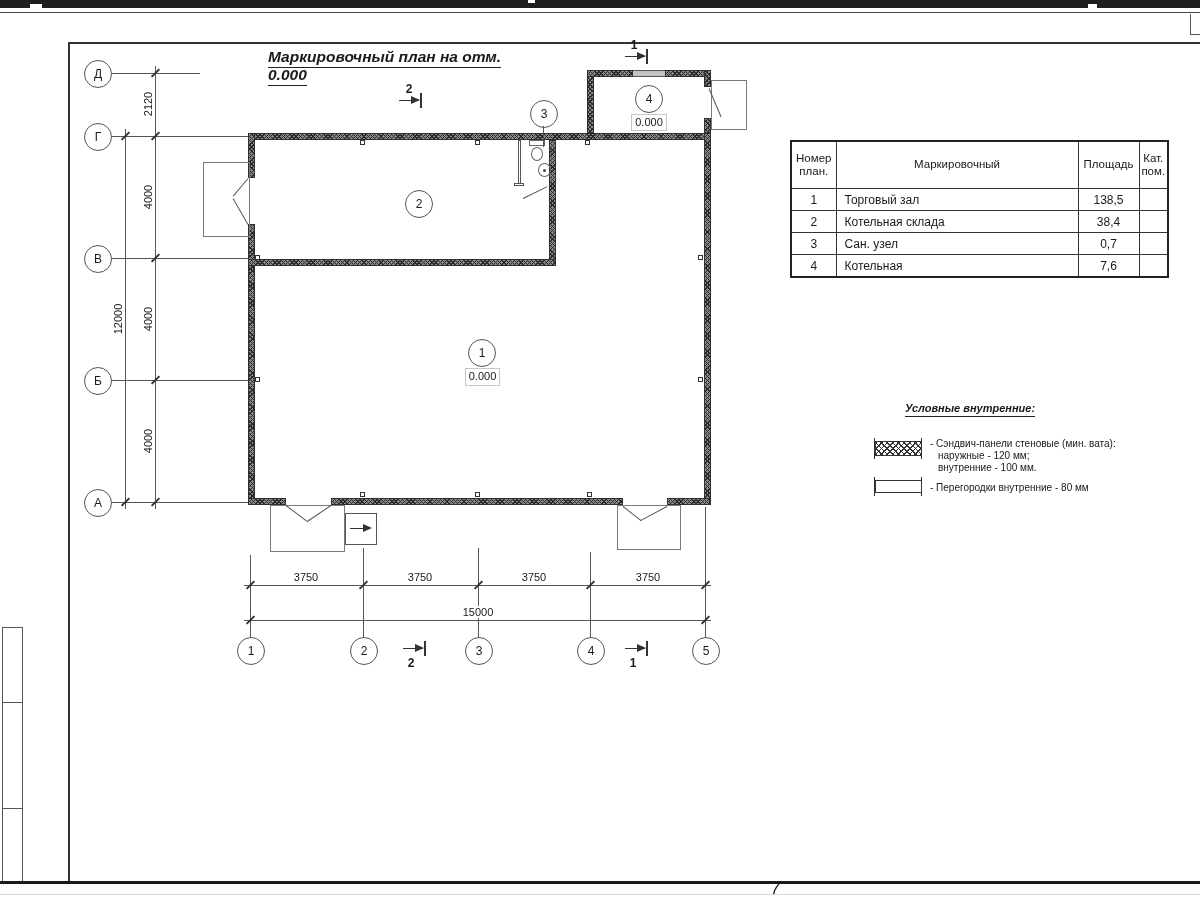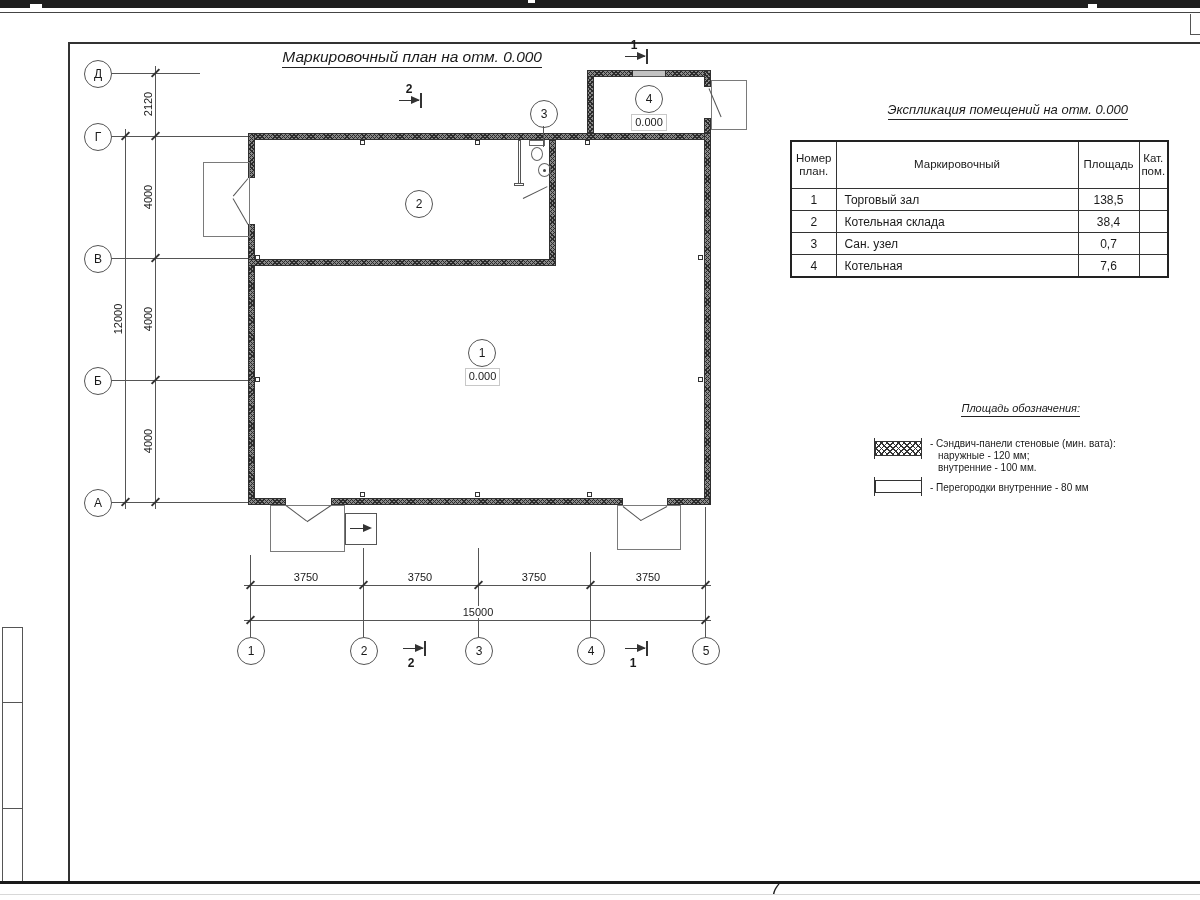--- a/index.html
+++ b/index.html
@@ -19,21 +19,21 @@
   .circ{position:absolute;width:26px;height:26px;border:1px solid #555;border-radius:50%;
         background:#fff;text-align:center;line-height:26px;font-size:12px;}
   .tick{position:absolute;width:11px;height:2px;background:#333;transform:rotate(-45deg);}
   .dlbl{position:absolute;font-size:11px;background:#fff;padding:0 2px;transform:translate(-50%,-50%);white-space:nowrap;}
   .dlblr{position:absolute;font-size:11px;background:#fff;padding:0 2px;transform:translate(-50%,-50%) rotate(-90deg);white-space:nowrap;}
   .slbl{position:absolute;font-size:12px;font-weight:bold;transform:translate(-50%,-50%);}
   .arr{position:absolute;width:0;height:0;border-top:4px solid transparent;border-bottom:4px solid transparent;border-left:9px solid #333;}
   .sbar{position:absolute;width:2px;background:#333;}
   .elev{position:absolute;border:1px solid #c8c8c8;background:#fff;font-size:11px;text-align:center;line-height:15px;}
   .mk{position:absolute;width:5px;height:5px;border:1px solid #333;background:#fff;box-sizing:border-box;}
-  .title{position:absolute;font-style:italic;font-weight:normal;text-align:right;}
+  .title{position:absolute;font-style:italic;font-weight:bold;text-align:left;}
   .title span{border-bottom:1.5px solid #222;padding-bottom:2px;}
   .sched{position:absolute;left:790px;top:140px;border-collapse:collapse;table-layout:fixed;width:377px;}
   .sched td{border:1px solid #333;font-size:12px;height:21px;padding:0;text-align:center;overflow:hidden;}
   .sched tr.hd td{font-size:11.5px;height:46px;line-height:1.15;}
   .sched td.nm{text-align:left;padding-left:8px;}
   .lg{font-size:10px;position:absolute;white-space:nowrap;}
 </style>
 </head>
 <body>
 
@@ -184,23 +184,20 @@
 
   <div class="hl" style="left:403px;top:648px;width:20px;background:#333;"></div>
   <div class="arr" style="left:415px;top:644px;"></div>
   <div class="sbar" style="left:424px;top:641px;height:15px;"></div>
   <div class="slbl" style="left:411px;top:663px;">2</div>
   <div class="hl" style="left:625px;top:648px;width:20px;background:#333;"></div>
   <div class="arr" style="left:637px;top:644px;"></div>
   <div class="sbar" style="left:646px;top:641px;height:15px;"></div>
   <div class="slbl" style="left:633px;top:663px;">1</div>
 
-  <div class="title" style="left:838px;top:102px;width:290px;font-size:13px;">
-    <span>Экспликация помещений на отм. 0.000</span>
-  </div>
   <table class="sched" style="border:2px solid #222;">
     <colgroup>
         <col style="width:45px">
         <col style="width:242px">
         <col style="width:61px">
         <col style="width:29px">
       </colgroup>
     <tbody>
         <tr class="hd">
       <td>
@@ -235,21 +232,21 @@
     <tr>
       <td>4</td>
       <td class="nm">Котельная</td>
       <td>7,6</td>
       <td></td>
     </tr>
   </tbody>
     </table>
 
   <div class="title" style="left:905px;top:402px;width:175px;font-size:11px;">
-    <span>Площадь обозначения:</span>
+    <span>Условные внутренние:</span>
   </div>
   <div class="abs" style="left:875px;top:441px;width:47px;height:15px;border:1px solid #333;box-sizing:border-box;
               background-image:repeating-linear-gradient(45deg,#333 0 1px,transparent 1px 4px),
                                repeating-linear-gradient(-45deg,#333 0 1px,transparent 1px 4px);"></div>
   <div class="vl" style="left:874px;top:438px;height:21px;background:#333;"></div>
   <div class="vl" style="left:921px;top:438px;height:21px;background:#333;"></div>
   <div class="lg" style="left:930px;top:438px;">- Сэндвич-панели стеновые (мин. вата):</div>
   <div class="lg" style="left:938px;top:450px;">наружные - 120 мм;</div>
   <div class="lg" style="left:938px;top:462px;">внутренние - 100 мм.</div>
   <div class="abs" style="left:875px;top:480px;width:47px;height:13px;border:1px solid #333;box-sizing:border-box;"></div>

